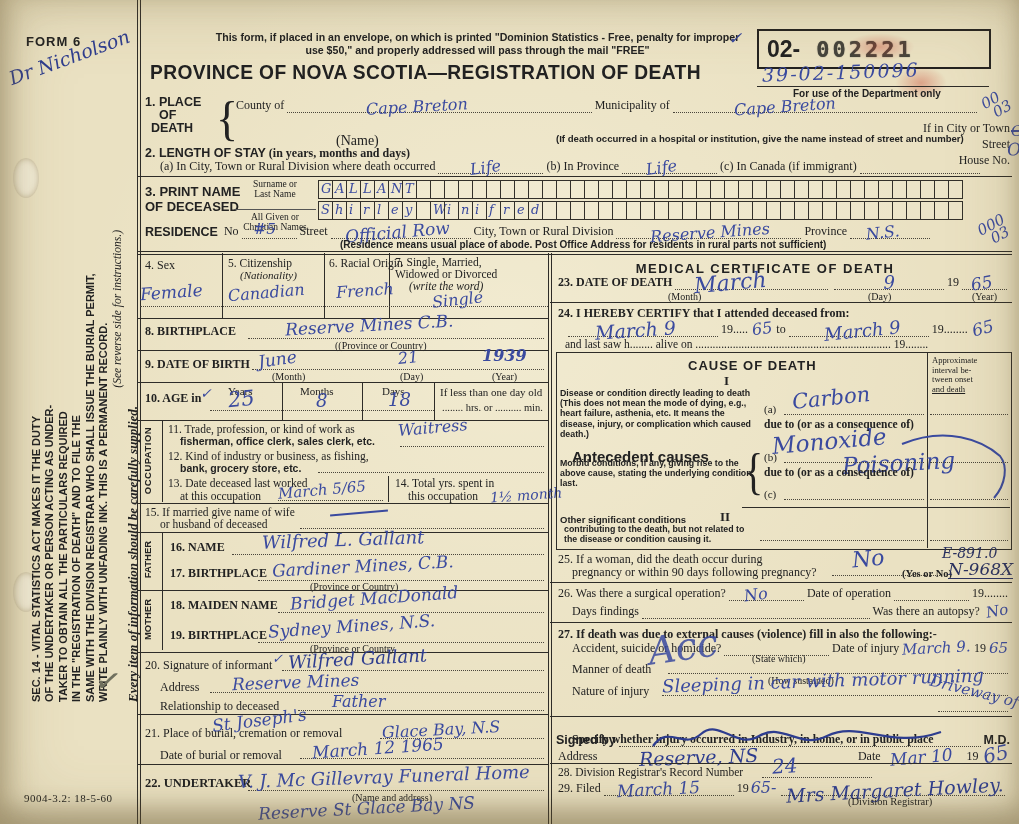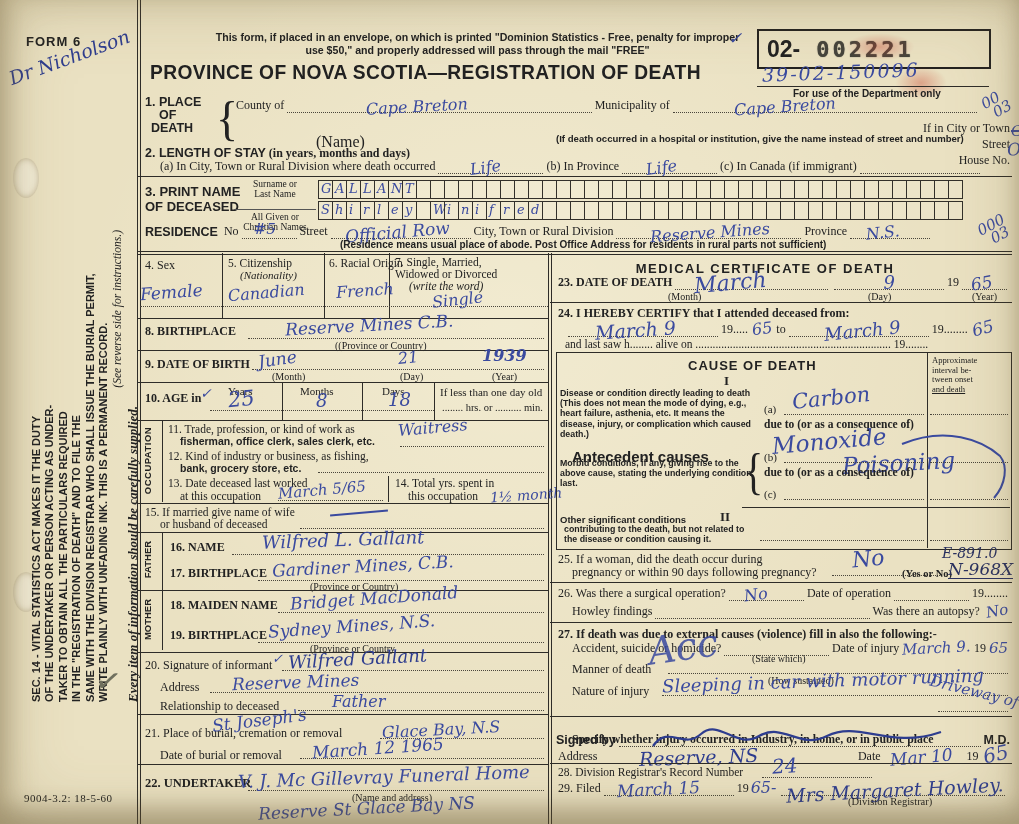--- a/index.html
+++ b/index.html
@@ -107,21 +107,21 @@
       <span class="hw" style="left:4px;font-size:15px;text-decoration:line-through;text-decoration-color:#3a4a9f;text-decoration-thickness:2px;">Glace Bay</span>
       <span class="hw" style="left:105px;bottom:0;font-size:16px;transform:rotate(-5deg);">Reserve</span>
     </span>
     <span>Street</span>
     <span class="fill" style="max-width:225px;">
         <span class="hw" style="left:18%;font-size:17px;transform:rotate(-4deg);">Official Row</span>
       </span>
     <span>House No.</span>
     <span class="fill" style="max-width:70px;"></span>
   </div>
-  <div class="abs serif" style="left:316px;top:133px;font-size:16px;">(Name)</div>
+  <div class="abs serif" style="left:336px;top:133px;font-size:14px;">(Name)</div>
   <div class="abs sans b" style="left:556px;top:133px;font-size:9.6px;">(If death occurred in a hospital or institution, give the name instead of street and number)</div>
 
   <div class="abs" style="left:145px;top:146px;font-size:12px;">
     <span class="sans b" style="font-size:12.5px;">2. LENGTH OF STAY</span>
     <span class="serif b">(in years, months and days)</span>
   </div>
   <div class="row" style="left:160px;top:159px;width:850px;font-size:12px;">
     <span>(a) In City, Town or Rural Division where death occurred</span>
     <span class="fill" style="max-width:105px;">
         <span class="hw" style="left:30%;font-size:16px;transform:rotate(-8deg);">Life</span>
@@ -531,21 +531,21 @@
   <div class="row" style="left:558px;top:586px;width:450px;font-size:12px;">
     <span>26. Was there a surgical operation?</span>
     <span class="fill" style="max-width:85px;">
         <span class="hw" style="left:20%;font-size:16px;transform:rotate(-8deg);">No</span>
       </span>
     <span>Date of operation</span>
     <span class="fill" style="max-width:95px;"></span>
     <span>19........</span>
   </div>
   <div class="row" style="left:572px;top:604px;width:436px;font-size:12px;">
-    <span>Howley findings</span>
+    <span>Days findings</span>
     <span class="fill"></span>
     <span>Was there an autopsy?</span>
     <span class="hw" style="font-size:15px;margin-left:6px;transform:rotate(-10deg);">No</span>
   </div>
   <div class="rule" style="left:550px;top:622px;width:462px;"></div>
 
   <div class="abs serif b" style="left:558px;top:627px;font-size:12px;">27. If death was due to external causes (violence) fill in also the following:-</div>
   <div class="row" style="left:572px;top:641px;width:436px;font-size:12px;">
     <span>Accident, suicide or homicide?</span>
     <span class="fill" style="max-width:120px;"></span>

